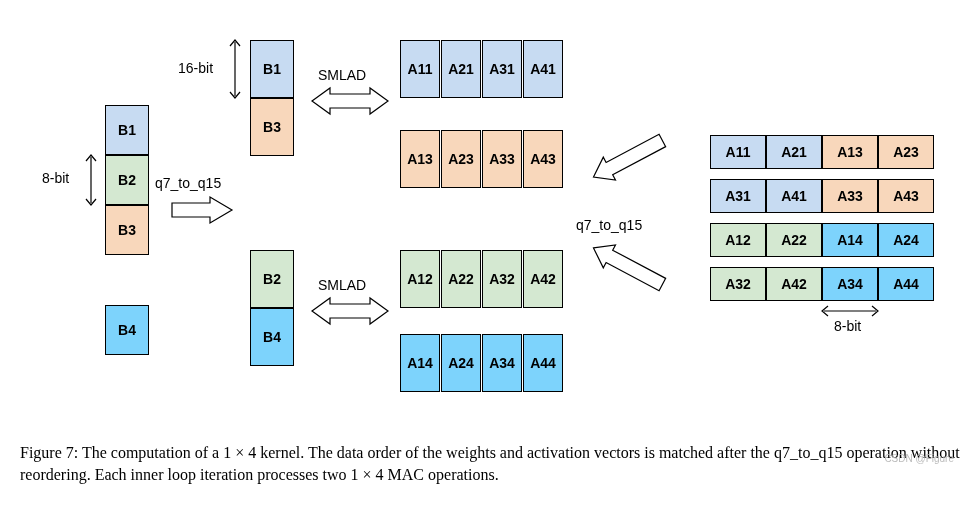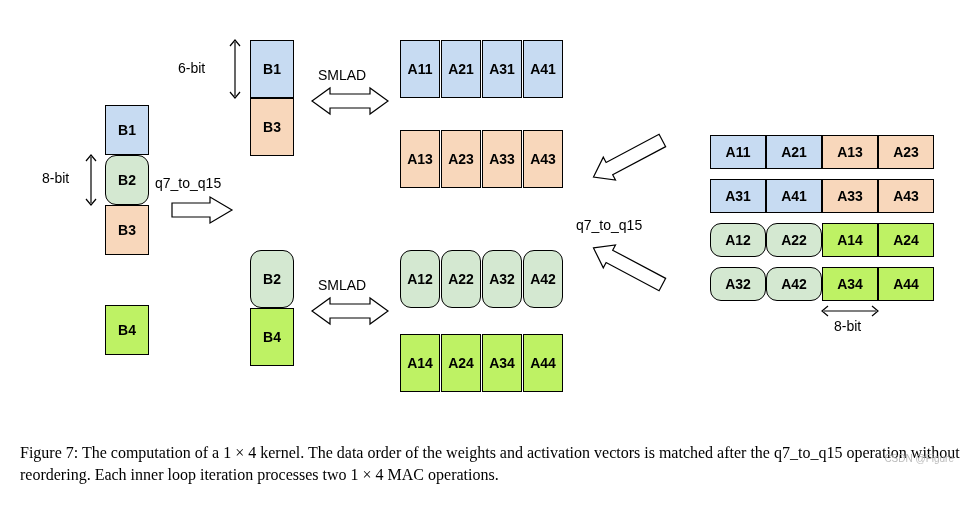--- a/index.html
+++ b/index.html
@@ -20,23 +20,23 @@
   .cell {
     position: absolute;
     display: flex;
     align-items: center;
     justify-content: center;
     border: 1px solid #000;
     box-sizing: border-box;
     font-weight: bold;
   }
   .blue   { background: #c7dbf2; }
-  .green  { background: #d4e8d1; border-radius: 11px; }
+  .green  { background: #d4e8d1; }
   .orange { background: #f8d7bb; }
-  .yellow { background: #bef264; }
+  .yellow { background: #7dd3fc; }
   .label {
     position: absolute;
     font-size: 14px;
   }
   .caption {
     margin-top: 12px;
     font-family: Georgia, 'Times New Roman', serif;
     font-size: 16px;
     line-height: 1.4;
     width: 940px;
@@ -95,21 +95,21 @@
     </div>
   <div class="cell orange" style="left:230px; top:78px;  width:44px; height:58px;">
       <span>B3</span>
     </div>
 
   <svg class="dim" style="left:206px; top:18px; width:18px; height:62px;">
     <line x1="9" y1="4" x2="9" y2="58" stroke-width="1.2"></line>
     <polyline points="4,8 9,2 14,8" stroke-width="1.2"></polyline>
     <polyline points="4,54 9,60 14,54" stroke-width="1.2"></polyline>
   </svg>
-  <div class="label" style="left:158px; top:40px;">6-bit</div>
+  <div class="label" style="left:158px; top:40px;">16-bit</div>
 
   <div class="cell green" style="left:230px; top:230px; width:44px; height:58px;">
       <span>B2</span>
     </div>
   <div class="cell yellow" style="left:230px; top:288px; width:44px; height:58px;">
       <span>B4</span>
     </div>
 
   <div class="label" style="left:298px; top:47px;">SMLAD</div>
   <svg class="arrow" style="left:290px; top:66px; width:80px; height:30px;">

